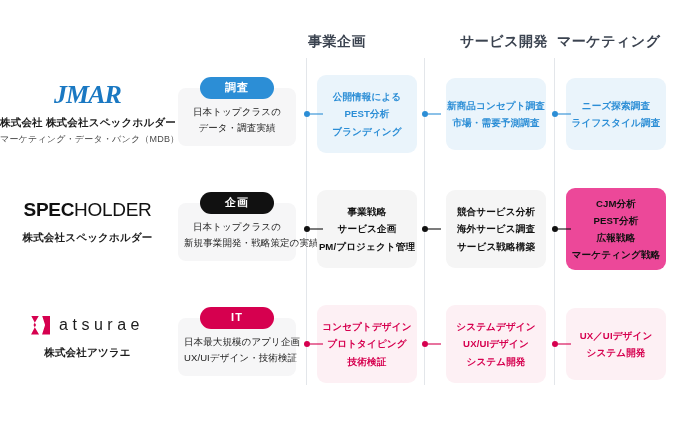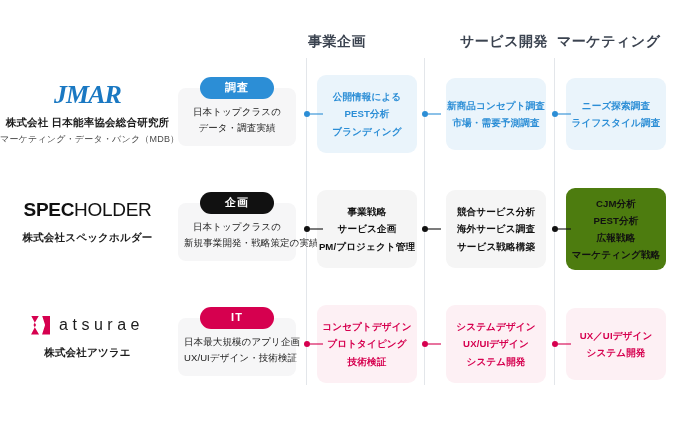--- a/index.html
+++ b/index.html
@@ -198,21 +198,21 @@
     <div class="col-header" style="left: 308px;">事業企画</div>
     <div class="col-header" style="left: 437px; margin-left: 23px;">サービス開発</div>
     <div class="col-header" style="left: 557px;">マーケティング</div>
     <div class="divider" style="left: 306px;"></div>
     <div class="divider" style="left: 424px;"></div>
     <div class="divider" style="left: 554px;"></div>
     <div class="company" style="top: 78px;">
       <div class="company-logo">
         <div class="jmar-mark">JMAR</div>
       </div>
-      <div class="company-name">株式会社 日本能率協会総合研究所</div>
+      <div class="company-name">株式会社 株式会社スペックホルダー</div>
       <div class="company-sub">マーケティング・データ・バンク（MDB）</div>
     </div>
     <div class="strength" style="top: 88px; text-align: center;">
       <div class="pill" style="background: rgb(44, 142, 214);">調査</div>
       <div class="strength-desc">日本トップクラスの</div>
       <div class="strength-desc">データ・調査実績</div>
     </div>
     <div class="cell" style="left: 317px; width: 100px; top: 75px; height: 78px; background: rgb(234, 244, 251);">
       <span style="color: rgb(44, 142, 214);">公開情報による</span>
       <span style="color: rgb(44, 142, 214);">PEST分析</span>
@@ -260,21 +260,21 @@
     </div>
     <div class="cell" style="left: 446px; width: 100px; top: 190px; height: 78px; background: rgb(245, 245, 245);">
       <span style="color: rgb(17, 17, 17);">競合サービス分析</span>
       <span style="color: rgb(17, 17, 17);">海外サービス調査</span>
       <span style="color: rgb(17, 17, 17);">サービス戦略構築</span>
     </div>
     <div class="connector" style="left: 421.5px; top: 226px;">
       <div class="dot" style="background: rgb(17, 17, 17);"></div>
       <div class="stub" style="background: rgb(17, 17, 17);"></div>
     </div>
-    <div class="cell" style="left: 566px; width: 100px; top: 188px; height: 82px; background: #4d7c0f;">
+    <div class="cell" style="left: 566px; width: 100px; top: 188px; height: 82px; background: #ec4899;">
       <span style="color: rgb(17, 17, 17);">CJM分析</span>
       <span style="color: rgb(17, 17, 17);">PEST分析</span>
       <span style="color: rgb(17, 17, 17);">広報戦略</span>
       <span style="color: rgb(17, 17, 17);">マーケティング戦略</span>
     </div>
     <div class="connector" style="left: 551.5px; top: 226px;">
       <div class="dot" style="background: rgb(17, 17, 17);"></div>
       <div class="stub" style="background: rgb(17, 17, 17);"></div>
     </div>
     <div class="company" style="top: 308px;">

